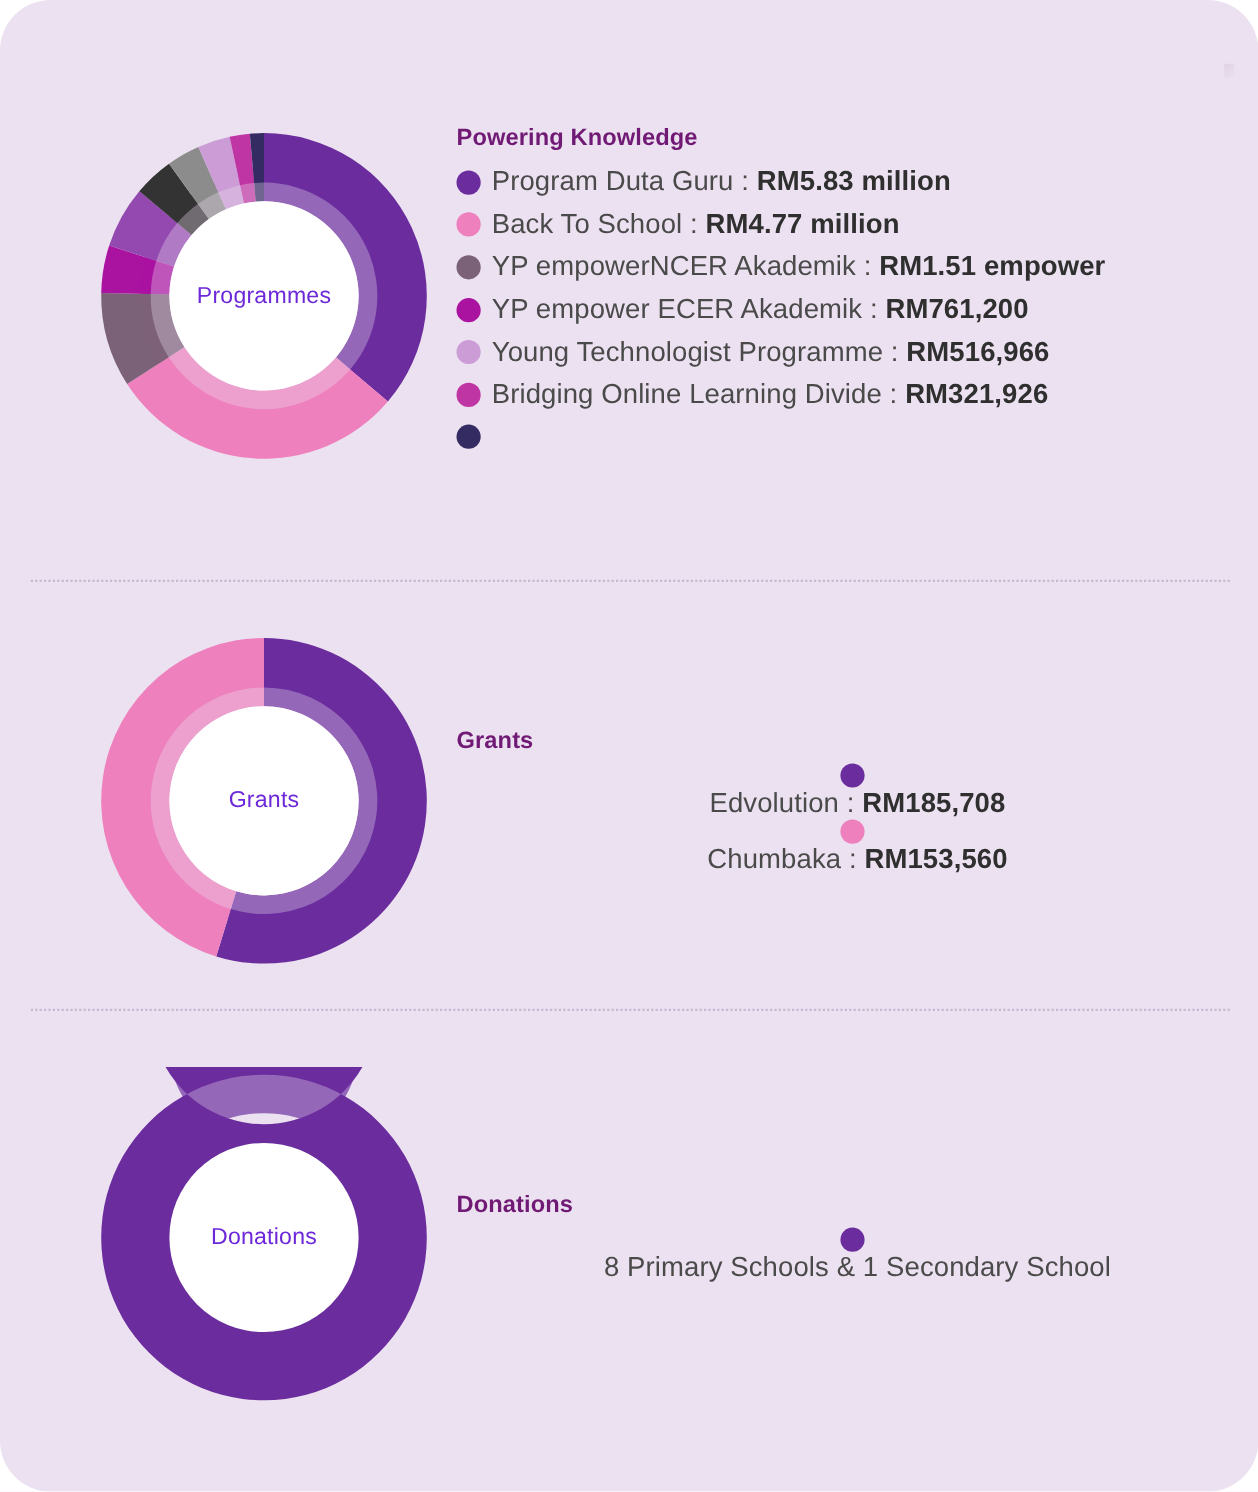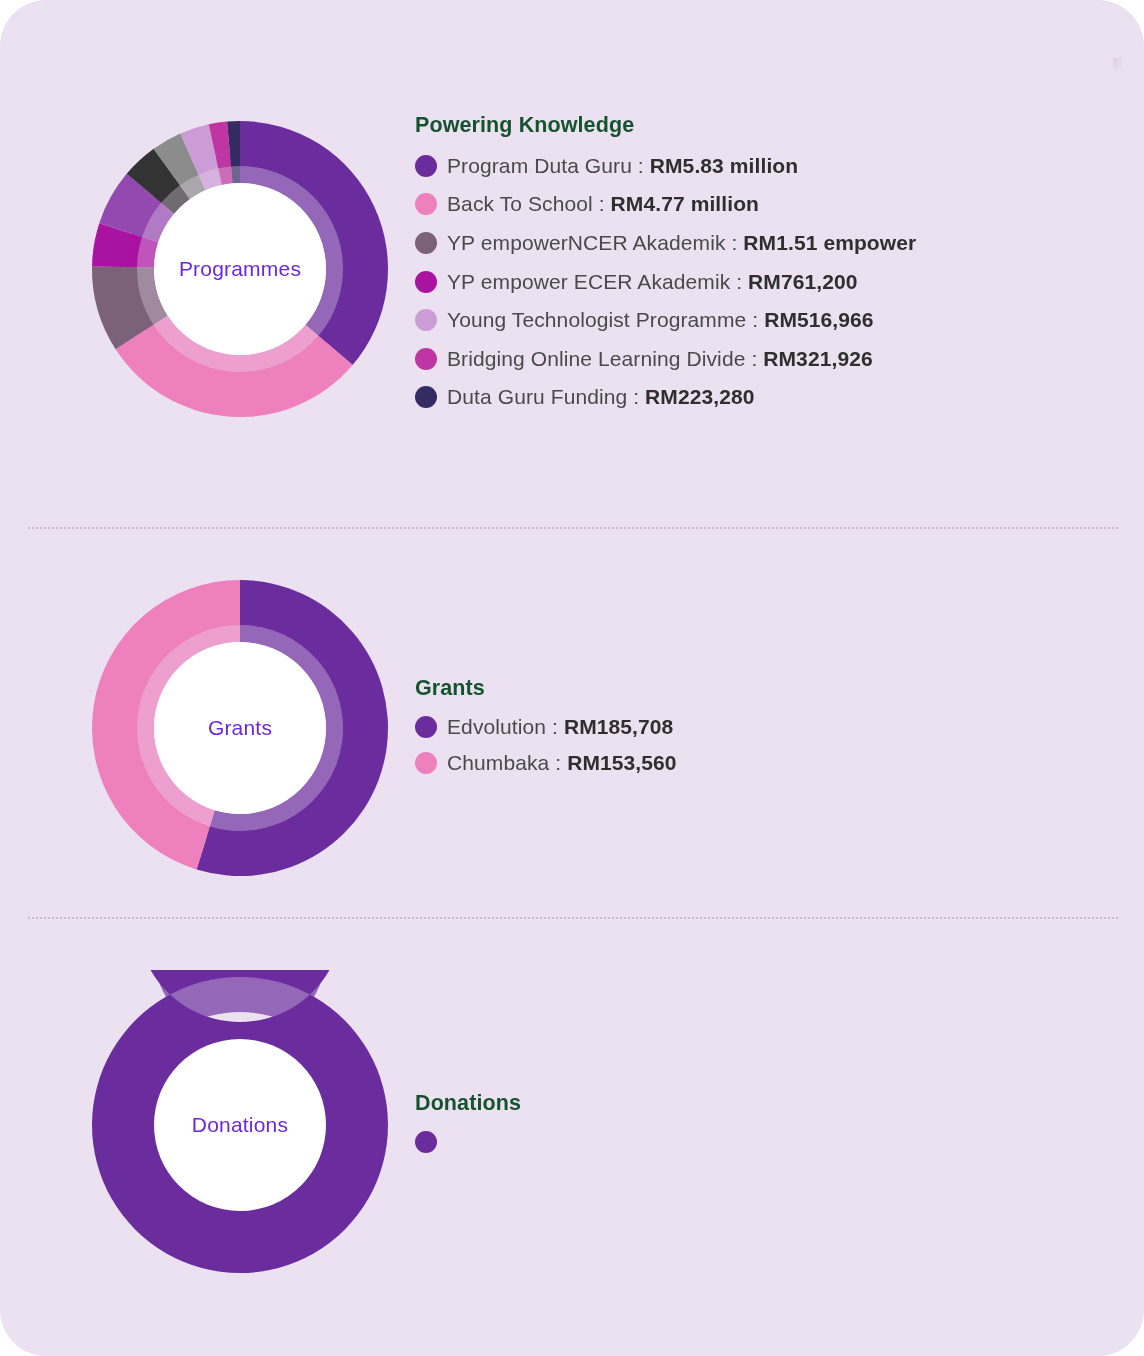--- a/index.html
+++ b/index.html
@@ -60,53 +60,53 @@
   }
 
   
   .legend {
     margin-left: 20px;
     flex: 1 1 auto;
   }
   .legend-title {
     font-size: 21.5px;
     font-weight: bold;
-    color: #14532d;
+    color: #701a75;
     margin-bottom: 8px;
     letter-spacing: .1px;
   }
   .legend-row {
     display: flex;
     align-items: center;
     margin: 0 0 4px 0;
     min-height: 38px;
   }
   .legend-dot {
     width: 22px; height: 22px;
     border-radius: 50%;
     flex: 0 0 22px;
     margin-right: 10px;
   }
   .legend-text {
-    font-size: 21px;
+    font-size: 25px;
     color: #4a4a4a;
     white-space: nowrap;
     letter-spacing: .1px;
   }
   .legend-text .amt {
     font-weight: bold;
     color: #2f2f2f;
   }
 
   
   #legend-programmes .legend-row { min-height: 38.6px; margin-bottom: 0; }
   #legend-programmes { margin-top: -8px; }
 
   #legend-grants .legend-row,
-  #legend-donations .legend-row { min-height: 36px; margin-bottom: 0; }
+  #legend-donations .legend-row { min-height: 36px; margin-bottom: 0; flex-direction: column; }
 
   .corner-artifact {
     position: absolute;
     top: 58px; left: 1113px;
     width: 9px; height: 13px;
     background: linear-gradient(135deg, #d9cde0, #ece1f0);
     opacity: .75;
   }
 </style>
 </head>
@@ -165,21 +165,20 @@
           <div class="legend-row">
             <span class="legend-dot" style="background: rgb(203, 156, 214);"></span>
             <span class="legend-text">Young Technologist Programme : <span class="amt">RM516,966</span></span>
           </div>
           <div class="legend-row">
             <span class="legend-dot" style="background: rgb(191, 53, 163);"></span>
             <span class="legend-text">Bridging Online Learning Divide  : <span class="amt">RM321,926</span></span>
           </div>
           <div class="legend-row">
             <span class="legend-dot" style="background: rgb(53, 43, 99);"></span>
-            <span class="legend-text">Duta Guru Funding : <span class="amt">RM223,280</span></span>
           </div>
         </div>
     </div>
   </div>
 
   <div class="divider" id="divider-1"></div>
 
   <div class="section" id="section-grants">
     <div class="donut-wrap">
       <svg id="svg-grants" viewBox="0 0 310 310">
@@ -215,18 +214,19 @@
           <path d="M 155 42 A 113 113 0 1 1 154.99 42 Z M 155 69 A 86 86 0 1 0 154.99 69 Z" fill-rule="evenodd" fill="#6B2D9E" opacity="0.68"></path>
           <circle cx="155" cy="155" r="86" fill="#ffffff"></circle>
         </svg>
       <div class="donut-center-label">Donations</div>
     </div>
     <div class="legend" id="legend-donations">
       <div class="legend-title">Donations</div>
       <div id="rows-donations">
           <div class="legend-row">
             <span class="legend-dot" style="background: rgb(107, 45, 158);"></span>
+            <span class="legend-text">8 Primary Schools &amp; 1 Secondary School</span>
           </div>
         </div>
     </div>
   </div>
 
 </div>
 
 </body></html>

